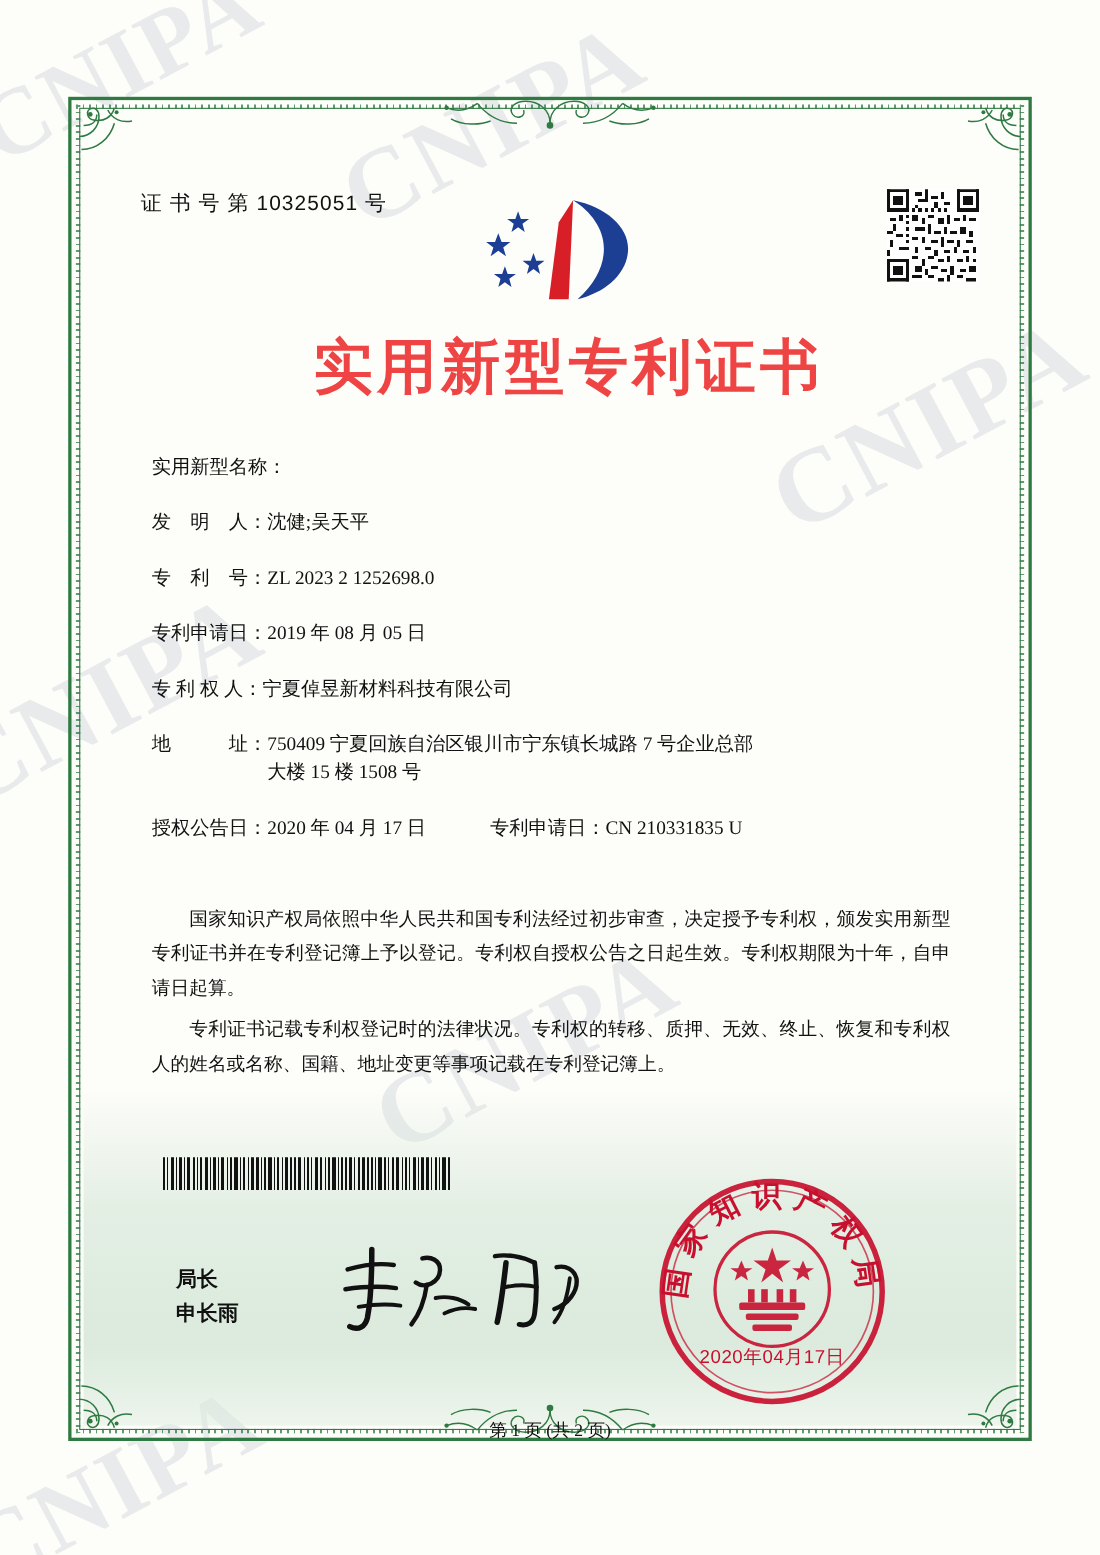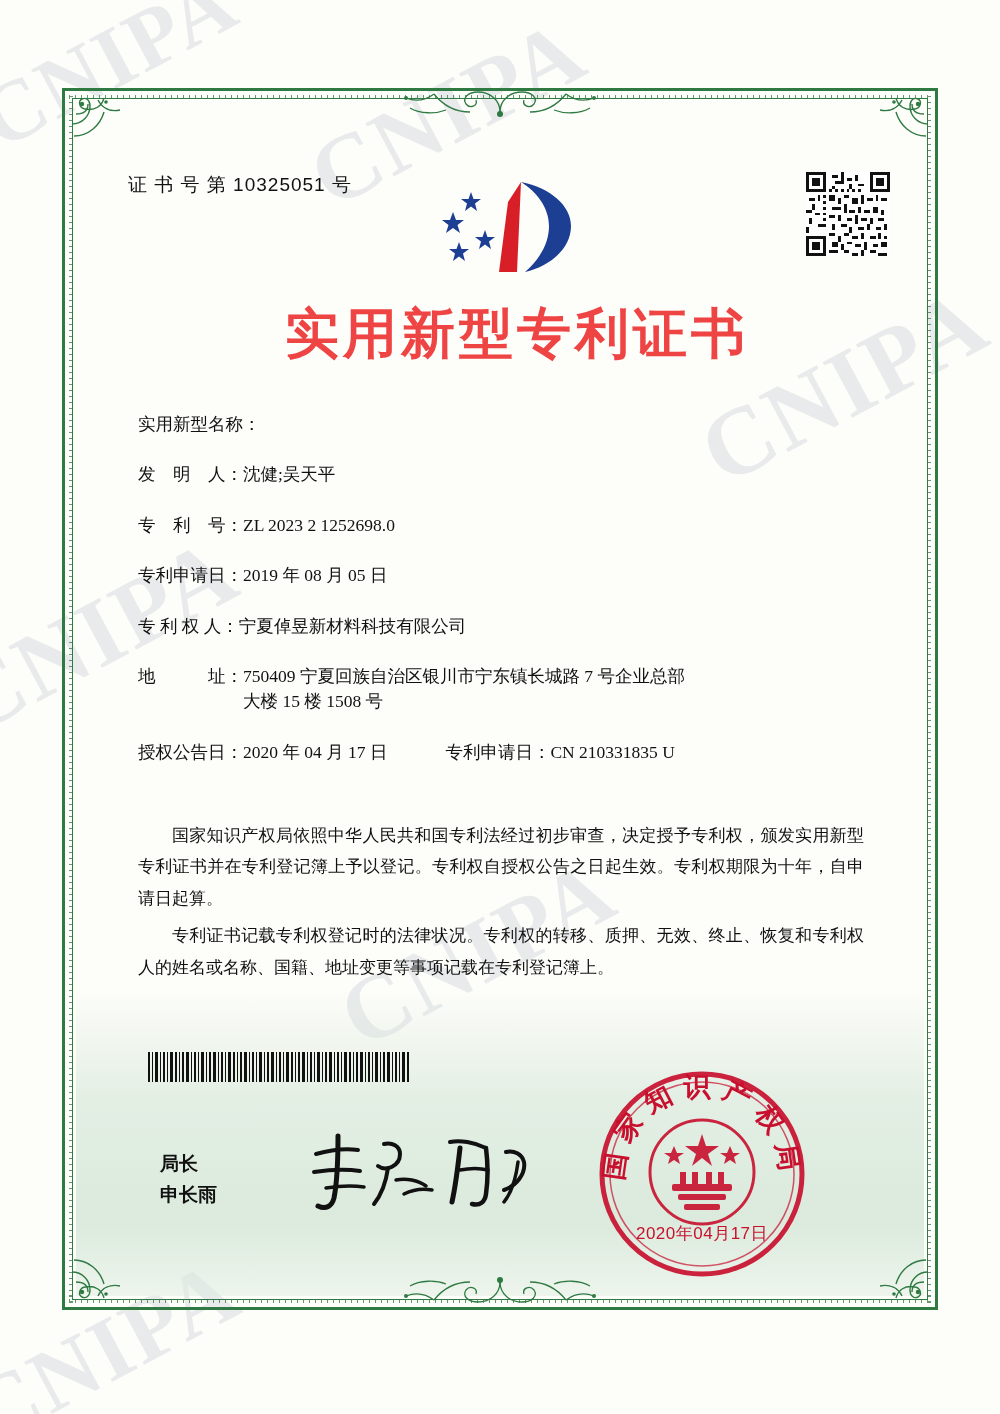--- a/index.html
+++ b/index.html
@@ -654,14 +654,15 @@
       <defs>
         <path id="ringpath" d="M106,106 m-78,0 a78,78 0 1,1 156,0"></path>
       </defs>
       <text fill="#c8102e" font-size="27" font-family="DejaVu Sans, Liberation Sans, sans-serif" font-weight="700" letter-spacing="10">
         <textPath href="#ringpath" startOffset="50%" text-anchor="middle">国家知识产权局</textPath>
       </text>
     </svg>
   </div>
   <div id="seal-date">2020年04月17日</div>
 
+  <div id="page-number">第 1 页 (共 2 页)</div>
 
 </div>
 
 </body></html>

